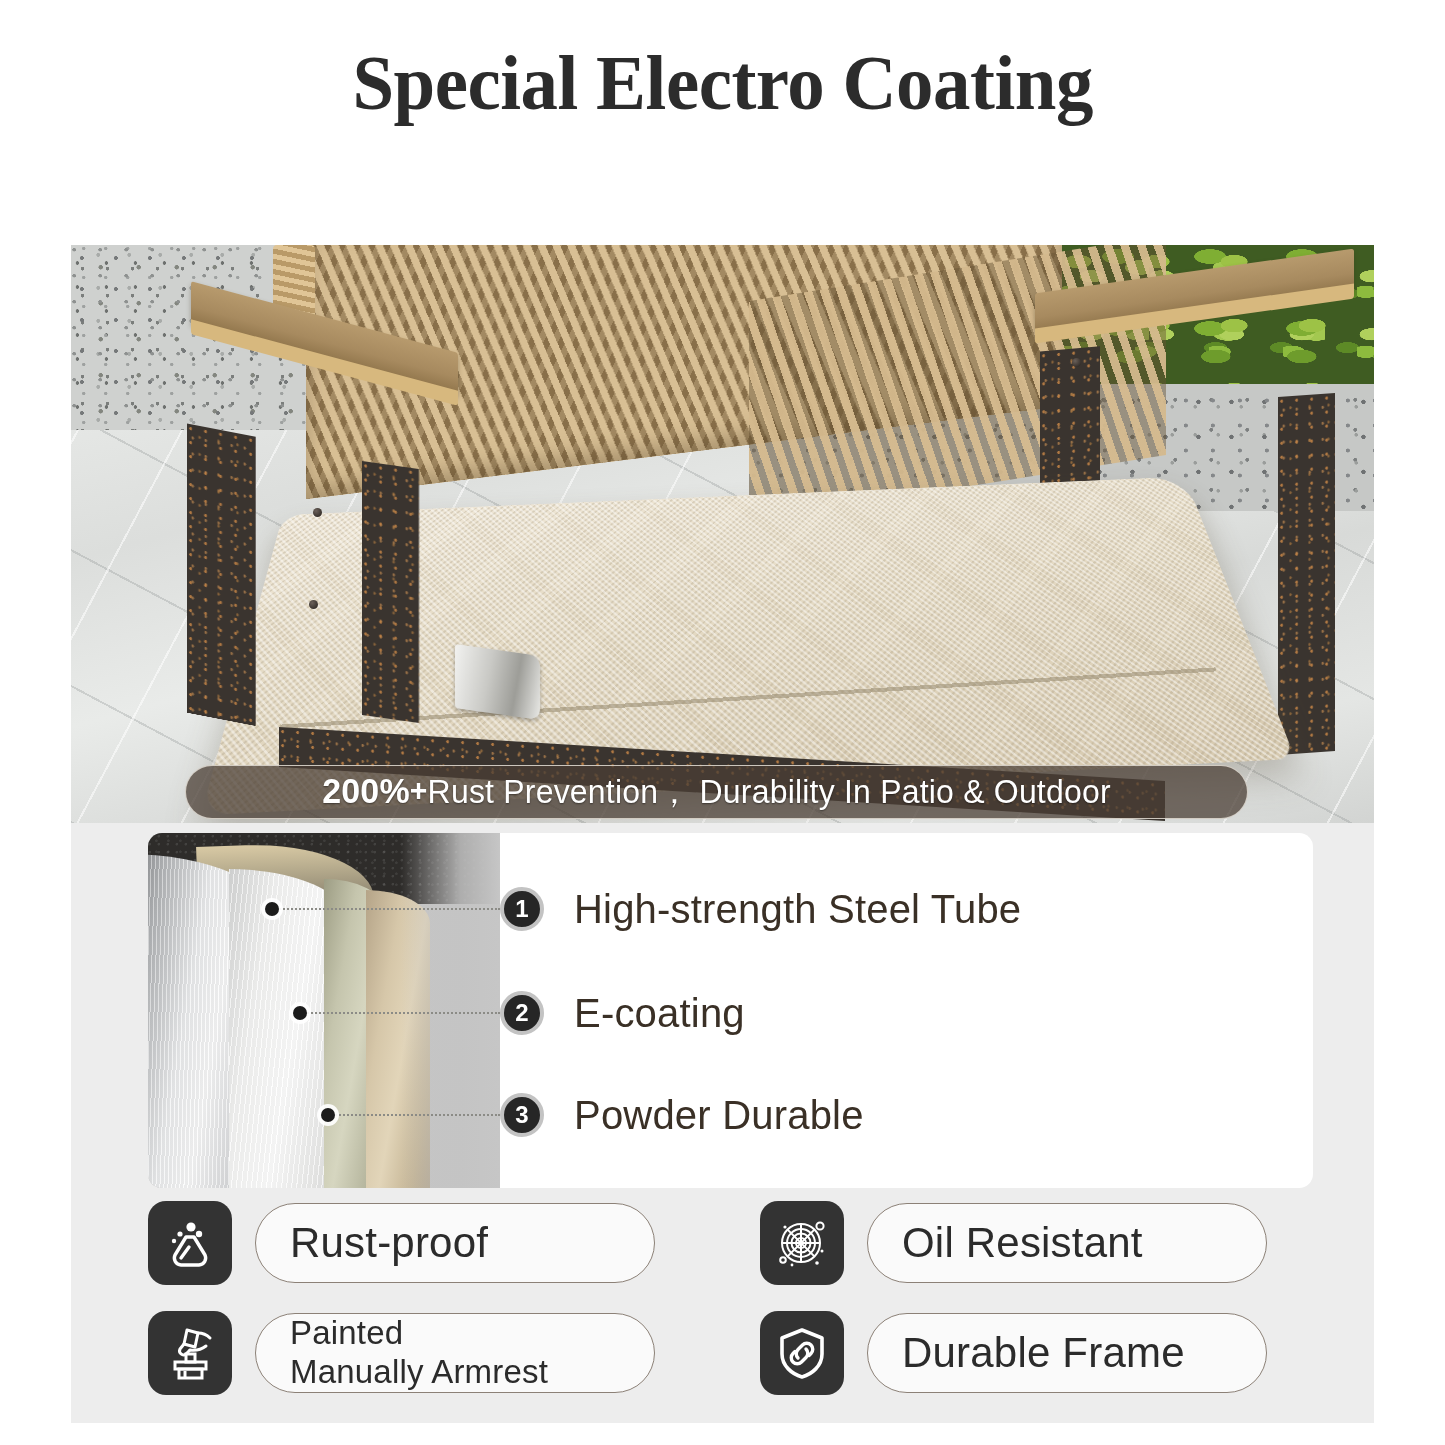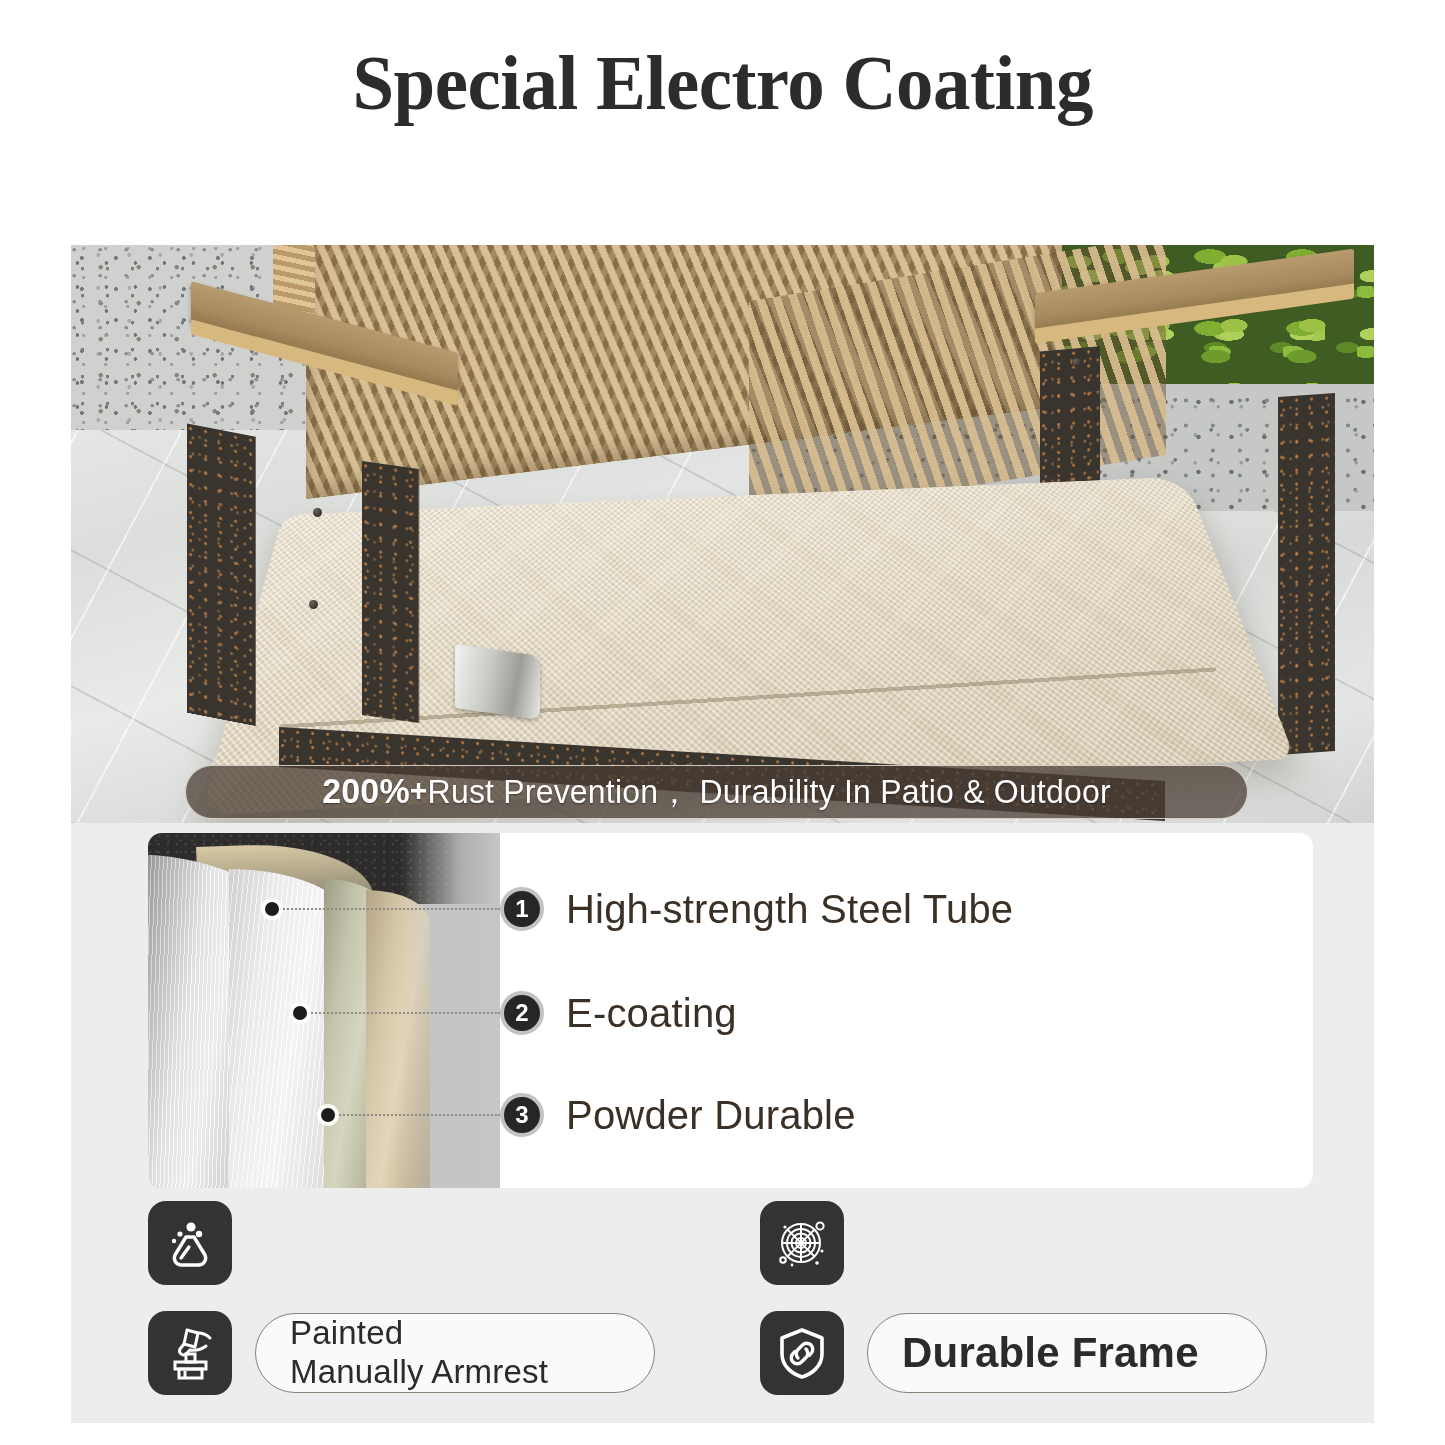--- a/index.html
+++ b/index.html
@@ -305,38 +305,38 @@
     background:#262626;
     border:4px solid #c3c3c3;
     box-sizing:border-box;
     color:#ffffff;
     font-size:24px; font-weight:bold;
     display:flex; align-items:center; justify-content:center;
     flex:none;
     line-height:1;
   }
   .callout-label{
-    margin-left:22px;
+    margin-left:30px;
     font-size:40px;
     color:#3a3026;
     white-space:nowrap;
     letter-spacing:0.2px;
   }
 
   
   .features{
     position:absolute; left:77px; top:378px; width:1200px; height:212px;
   }
   .feat{
     position:absolute; display:flex; align-items:center;
   }
   .feat.f1{ left:0px;   top:0px; }
   .feat.f2{ left:0px;   top:110px; }
   .feat.f3{ left:612px; top:0px; }
-  .feat.f4{ left:612px; top:110px;font-weight:bold; }
+  .feat.f4{ left:612px; top:110px; }
 
   .icon-tile{
     width:84px; height:84px; border-radius:18px;
     background:#333333;
     display:flex; align-items:center; justify-content:center;
     flex:none;
   }
   .icon-tile svg{ display:block; }
   .pill{
     margin-left:23px;
@@ -446,20 +446,23 @@
       <div class="icon-tile">
         <svg width="56" height="56" viewBox="0 0 56 56">
           <path d="M24 22 L13 40 a7 7 0 0 0 6 10 h18 a7 7 0 0 0 6 -10 L32 22 Z" fill="none" stroke="#ffffff" stroke-width="3.4" stroke-linejoin="round"></path>
           <path d="M19 43 L27 32" fill="none" stroke="#ffffff" stroke-width="3.4" stroke-linecap="round"></path>
           <circle cx="29" cy="12" r="4.6" fill="#ffffff"></circle>
           <circle cx="37" cy="19" r="3.2" fill="#ffffff"></circle>
           <circle cx="18" cy="19" r="2.6" fill="#ffffff"></circle>
           <circle cx="12" cy="26" r="2.2" fill="#ffffff"></circle>
         </svg>
       </div>
+      <div class="pill">
+        <span class="pill-text">Rust-proof</span>
+      </div>
     </div>
 
     <div class="feat f2">
       <div class="icon-tile">
         <svg width="56" height="56" viewBox="0 0 56 56">
           <path d="M25 5 L36 8 L33 22 L22 19 Z" fill="none" stroke="#ffffff" stroke-width="3" stroke-linejoin="round"></path>
           <path d="M36 8 C42 8 46 11 48 13" fill="none" stroke="#ffffff" stroke-width="3" stroke-linecap="round"></path>
           <path d="M22 19 L18 24 a4 4 0 0 0 6 5 L28 25" fill="none" stroke="#ffffff" stroke-width="3" stroke-linejoin="round"></path>
           <path d="M28 25 C34 26 40 24 44 21" fill="none" stroke="#ffffff" stroke-width="3" stroke-linecap="round"></path>
           <rect x="24" y="29" width="9" height="8" fill="none" stroke="#ffffff" stroke-width="3"></rect>
@@ -486,20 +489,23 @@
           </g>
           <circle cx="27" cy="28" r="2.4" fill="#ffffff"></circle>
           <circle cx="46" cy="11" r="3.6" fill="none" stroke="#ffffff" stroke-width="2"></circle>
           <circle cx="9" cy="45" r="2.8" fill="none" stroke="#ffffff" stroke-width="2"></circle>
           <circle cx="43" cy="48" r="1.8" fill="#ffffff"></circle>
           <circle cx="11" cy="12" r="1.6" fill="#ffffff"></circle>
           <circle cx="48" cy="36" r="1.5" fill="#ffffff"></circle>
           <circle cx="18" cy="50" r="1.4" fill="#ffffff"></circle>
         </svg>
       </div>
+      <div class="pill">
+        <span class="pill-text">Oil Resistant</span>
+      </div>
     </div>
 
     <div class="feat f4">
       <div class="icon-tile">
         <svg width="56" height="56" viewBox="0 0 56 56">
           <path d="M28 5 L48 13 V29 C48 41 38 49 28 52 C18 49 8 41 8 29 V13 Z" fill="none" stroke="#ffffff" stroke-width="3.6" stroke-linejoin="round"></path>
           <path d="M24 33 a6 6 0 0 1 0 -8.5 l4.5 -4.5 a6 6 0 0 1 8.5 8.5 l-2 2" fill="none" stroke="#ffffff" stroke-width="3.4" stroke-linecap="round"></path>
           <path d="M32 24 a6 6 0 0 1 0 8.5 l-4.5 4.5 a6 6 0 0 1 -8.5 -8.5 l2 -2" fill="none" stroke="#ffffff" stroke-width="3.4" stroke-linecap="round"></path>
         </svg>
       </div>

